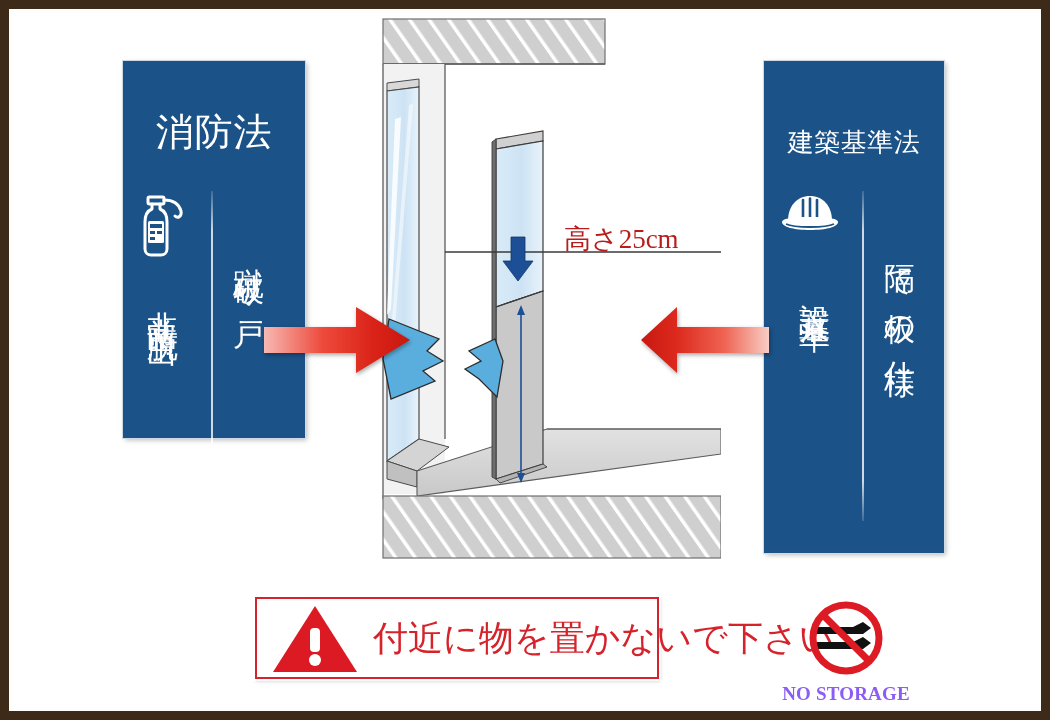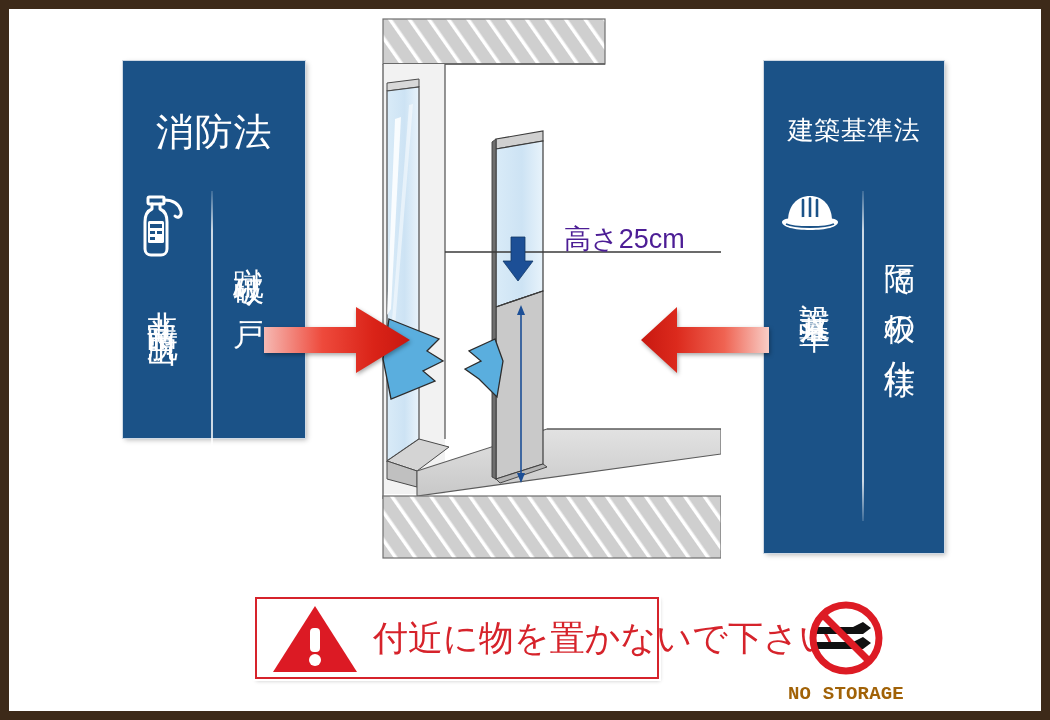--- a/index.html
+++ b/index.html
@@ -57,47 +57,47 @@
 
   
   .arrow-right,.arrow-left{
     position:absolute;
     filter:drop-shadow(1px 2px 2px rgba(0,0,0,.35));
   }
 
   
   .dim-label{
     position:absolute;
-    color:#4c1d95;
-    white-space:nowrap;
-    font-family:Liberation Sans, sans-serif;
+    color:#b91c1c;
+    white-space:nowrap;
+    font-family:Liberation Serif, serif;
   }
 
   
   .warn-box{
     position:absolute;
     background:#ffffff;
     border:2px solid #d6232b;
     box-shadow:0 0 0 2px #fff, 1px 2px 4px rgba(0,0,0,.22);
     display:flex;align-items:center;
     box-sizing:border-box;
   }
   .warn-text{
     color:#d6232b;
     white-space:nowrap;
     font-family:"Liberation Sans","DejaVu Sans",sans-serif;
   }
 
   
   .nostore{position:absolute;text-align:center;}
   .nostore-label{
-    color:#a16207;
+    color:#8b5cf6;
     font-weight:700;
     letter-spacing:.01em;
-    font-family:Liberation Mono, monospace;
+    font-family:Liberation Serif, serif;
   }
 </style>
 </head>
 <body>
 
 <div id="stage">
   <div class="inner">
 
     <svg style="position:absolute;left:352px;top:0px;" width="360" height="560" viewBox="0 0 360 560">
       <defs>
@@ -201,21 +201,21 @@
         </svg>
       </div>
 
       <div class="vdiv" style="left:88px;top:130px;height:330px;"></div>
 
       <div class="vtext" style="left:24px;top:226px;font-size:31px;">非常時脱出</div>
       <div class="vtext" style="left:110px;top:182px;font-size:31px;">蹴破り戸</div>
     </div>
 
     <div class="law-panel" style="left:755px;top:52px;width:180px;height:492px;">
-      <div class="title" style="top:52px;font-size:26px;">建築基準法</div>
+      <div class="title" style="top:64px;font-size:26px;">建築基準法</div>
 
       <div class="law-icon" style="left:16px;top:128px;width:60px;height:48px;">
         <svg width="60" height="48" viewBox="0 0 60 48">
           <path d="M8 32 C8 17 17 7 30 7 C43 7 52 17 52 32 Z" fill="#ffffff"></path>
           <g stroke="#1b5287" stroke-width="2.6" stroke-linecap="round">
             <line x1="23" y1="11" x2="23" y2="30"></line>
             <line x1="30" y1="9.5" x2="30" y2="30"></line>
             <line x1="37" y1="11" x2="37" y2="30"></line>
           </g>
           <path d="M2 33 C2 30 10 28 30 28 C50 28 58 30 58 33 C58 38 46 41 30 41 C14 41 2 38 2 33 Z" fill="#ffffff"></path>

